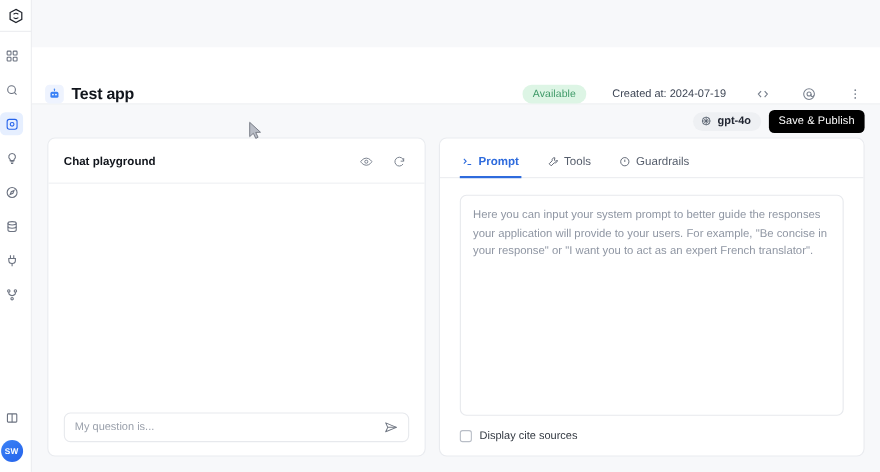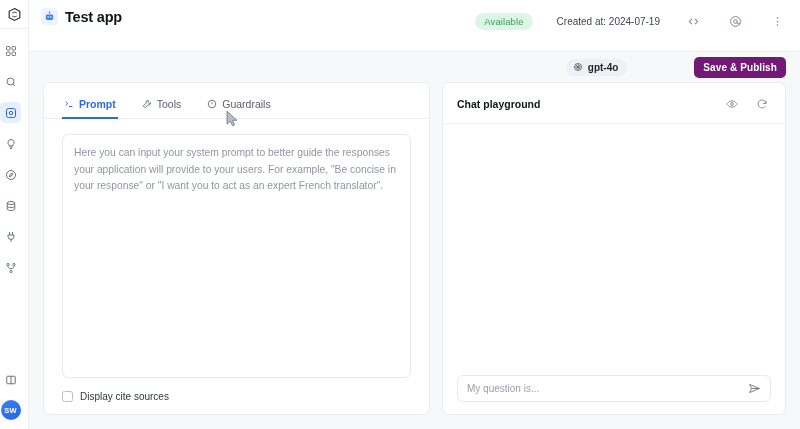--- a/index.html
+++ b/index.html
@@ -72,23 +72,24 @@
 
   
   .stage { flex: 1 1 auto; display: flex; flex-direction: column; min-width: 0; }
 
   
   .topbar {
     height: 52px;
     background: #ffffff;
     border-bottom: 1px solid #ebedf0;
     display: flex;
-    align-items: flex-start;
+    align-items: flex-end;
     padding: 8px 14px 0 12px;
     flex: 0 0 52px;
+    margin-top: 43px;
   }
   .topbar-left { display: flex; flex-direction: column; gap: 2px; }
   .title-row { display: flex; align-items: center; gap: 7px; }
   .app-badge {
     width: 17px; height: 17px; border-radius: 4px;
     background: #eef3fe;
     display: flex; align-items: center; justify-content: center;
   }
   .app-title {
     font-size: 14.5px; font-weight: bold; color: #11151c;
@@ -123,45 +124,44 @@
     cursor: pointer;
     border-radius: 4px;
   }
 
   
   .actionbar {
     height: 30px;
     display: flex;
     align-items: center;
     justify-content: flex-end;
-    gap: 23px;
+    gap: 7px;
     padding: 0 14px;
     flex: 0 0 30px;
   }
   .model-chip {
     display: flex; align-items: center; gap: 5px;
     background: #eef0f3;
     border-radius: 13px;
     padding: 3px 9px 3px 7px;
     font-size: 10px;
     color: #1f2430;
     font-weight: bold;
     cursor: pointer;
   }
   .btn-primary {
-    background: #701a75;
+    background: #000000;
     color: #fff;
     font-size: 10px;
-    font-weight: bold;
+    font-weight: normal;
     border: none;
     border-radius: 5px;
     padding: 5px 9px;
     cursor: pointer;
     letter-spacing: .1px;
-    margin-left: 44px;
   }
 
   
   .content {
     flex: 1 1 auto;
     display: flex;
     gap: 12px;
     padding: 0 14px 14px 14px;
     min-height: 0;
   }
@@ -407,20 +407,53 @@
             <circle cx="12" cy="12" r="8.5"></circle>
             <path d="M12 3.5v17M3.5 12h17M6 6l12 12M18 6 6 18"></path>
           </svg>
         </span>
         <span>gpt-4o</span>
       </div>
       <button class="btn-primary">Save &amp; Publish</button>
     </div>
 
     <div class="content">
+
+      <div class="card card-right">
+
+        <div class="chat-head">
+          <span class="chat-title">Chat playground</span>
+          <span class="chat-head-actions">
+            <span class="icon-btn">
+              <svg width="12" height="12" viewBox="0 0 24 24" fill="none" stroke="currentColor" stroke-width="1.8">
+                <path d="M1.8 12S5.6 5.5 12 5.5 22.2 12 22.2 12 18.4 18.5 12 18.5 1.8 12 1.8 12z"></path>
+                <circle cx="12" cy="12" r="2.8"></circle>
+              </svg>
+            </span>
+            <span class="icon-btn">
+              <svg width="12" height="12" viewBox="0 0 24 24" fill="none" stroke="currentColor" stroke-width="1.8">
+                <path d="M20 11a8 8 0 1 0-1.2 5.2"></path>
+                  <path d="M20 5.5V11h-5.5"></path>
+              </svg>
+            </span>
+          </span>
+        </div>
+
+        <div class="chat-body"></div>
+
+        <div class="chat-input-wrap">
+          <span class="chat-input-ph">My question is...</span>
+          <span class="send-ico">
+            <svg width="13" height="13" viewBox="0 0 24 24" fill="none" stroke="currentColor" stroke-width="1.7" stroke-linejoin="round">
+              <path d="M3 4.5 21 12 3 19.5l3.5-7.5z"></path>
+                <path d="M6.5 12H21"></path>
+            </svg>
+          </span>
+        </div>
+      </div>
 
       <div class="card card-left">
 
         <div class="tabs">
           <div class="tab active">
             <span class="tab-ico">
               <svg width="10" height="10" viewBox="0 0 24 24" fill="none" stroke="currentColor" stroke-width="2.4">
                 <path d="M4 6l5 5-5 5M12 18h8"></path>
               </svg>
             </span>
@@ -447,53 +480,20 @@
 
         <div class="prompt-area">
           <div class="prompt-placeholder">Here you can input your system prompt to better guide the responses your application will provide to your users. For example, "Be concise in your response" or "I want you to act as an expert French translator".</div>
         </div>
 
         <div class="cite-row">
           <span class="cb"></span>
           <span class="cite-label">Display cite sources</span>
         </div>
       </div>
-
-      <div class="card card-right">
-
-        <div class="chat-head">
-          <span class="chat-title">Chat playground</span>
-          <span class="chat-head-actions">
-            <span class="icon-btn">
-              <svg width="12" height="12" viewBox="0 0 24 24" fill="none" stroke="currentColor" stroke-width="1.8">
-                <path d="M1.8 12S5.6 5.5 12 5.5 22.2 12 22.2 12 18.4 18.5 12 18.5 1.8 12 1.8 12z"></path>
-                <circle cx="12" cy="12" r="2.8"></circle>
-              </svg>
-            </span>
-            <span class="icon-btn">
-              <svg width="12" height="12" viewBox="0 0 24 24" fill="none" stroke="currentColor" stroke-width="1.8">
-                <path d="M20 11a8 8 0 1 0-1.2 5.2"></path>
-                  <path d="M20 5.5V11h-5.5"></path>
-              </svg>
-            </span>
-          </span>
-        </div>
-
-        <div class="chat-body"></div>
-
-        <div class="chat-input-wrap">
-          <span class="chat-input-ph">My question is...</span>
-          <span class="send-ico">
-            <svg width="13" height="13" viewBox="0 0 24 24" fill="none" stroke="currentColor" stroke-width="1.7" stroke-linejoin="round">
-              <path d="M3 4.5 21 12 3 19.5l3.5-7.5z"></path>
-                <path d="M6.5 12H21"></path>
-            </svg>
-          </span>
-        </div>
-      </div>
     </div>
   </div>
 
   <span class="cursor">
     <svg width="14" height="18" viewBox="0 0 14 18">
       <path d="M1 1.2 1 14.2 4.3 11.2 6.5 15.8 8.6 14.8 6.5 10.4 10.8 10.2z" fill="#b9bdc6" stroke="#6d727c" stroke-width="0.8" stroke-linejoin="round"></path>
     </svg>
   </span>
 
 </div>

